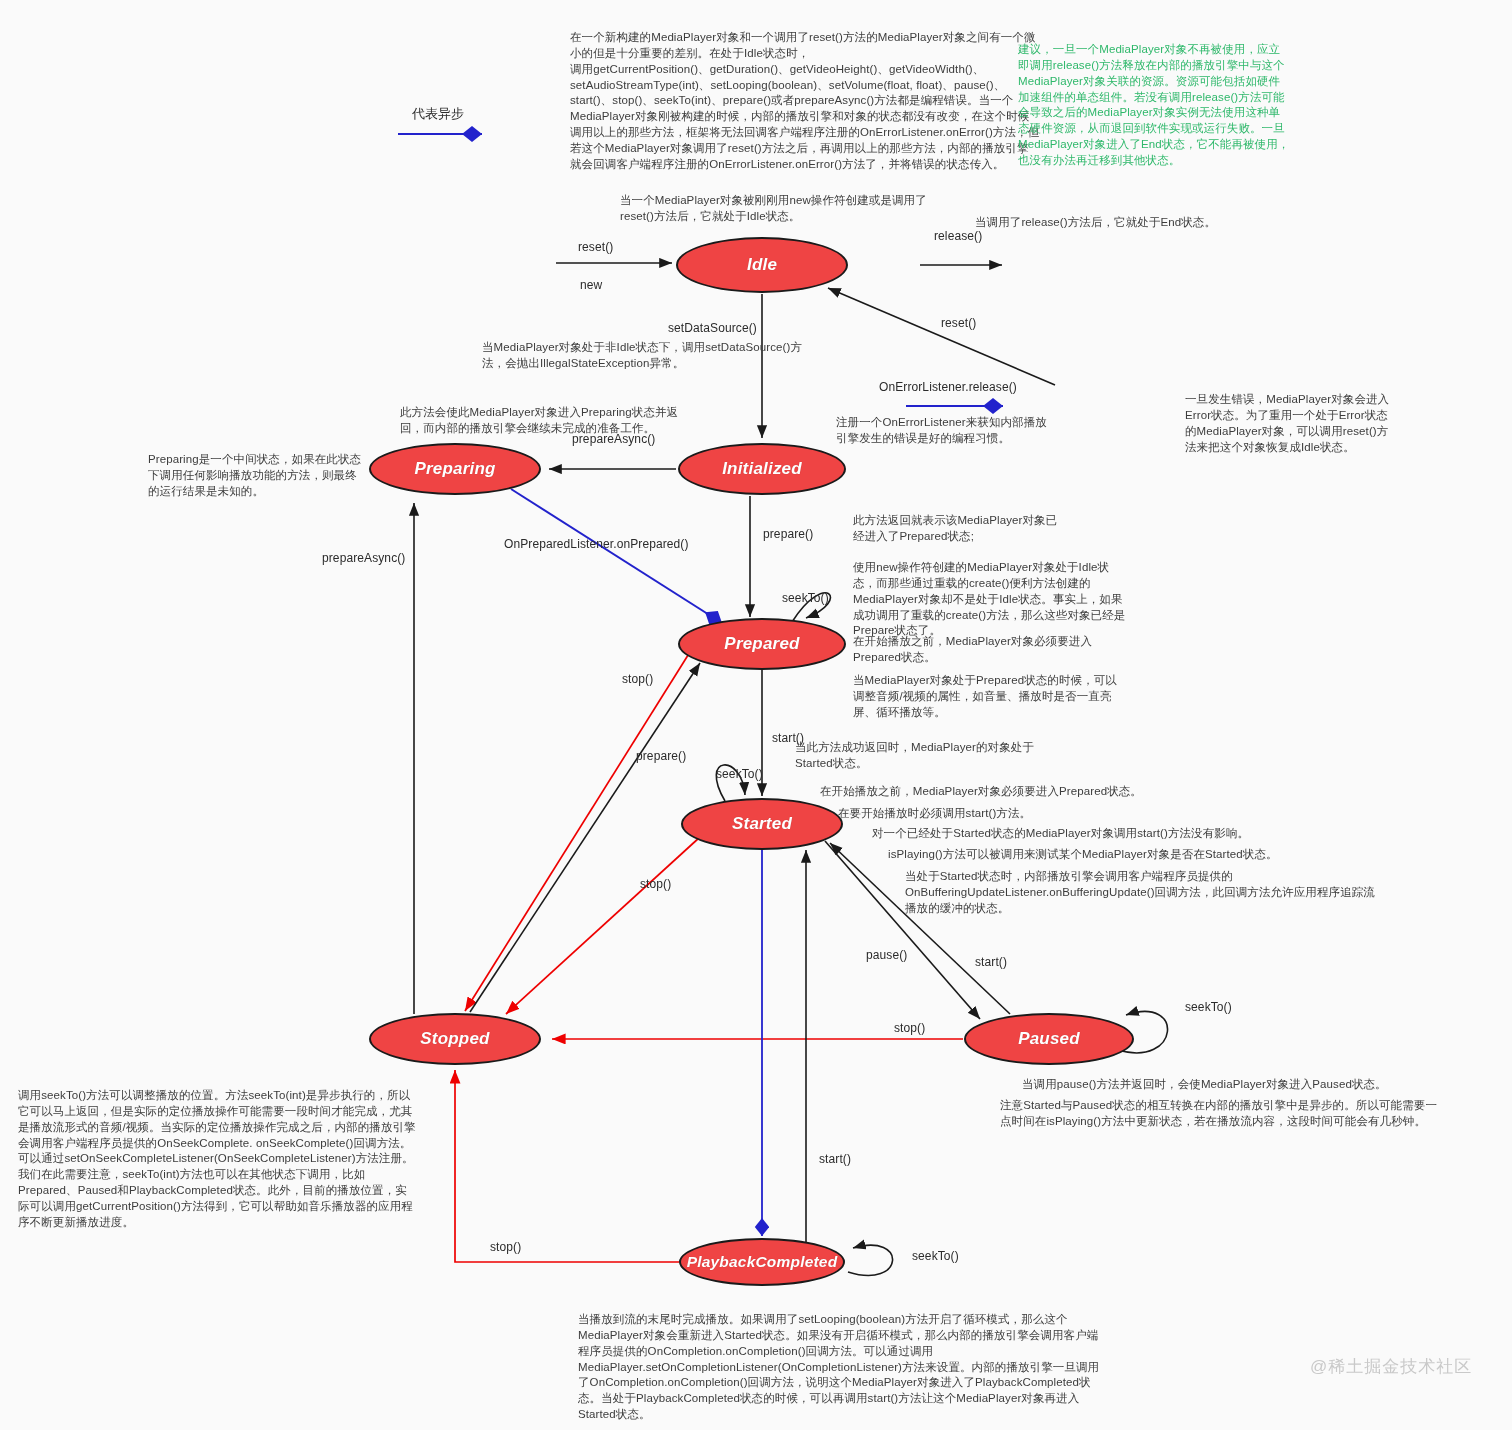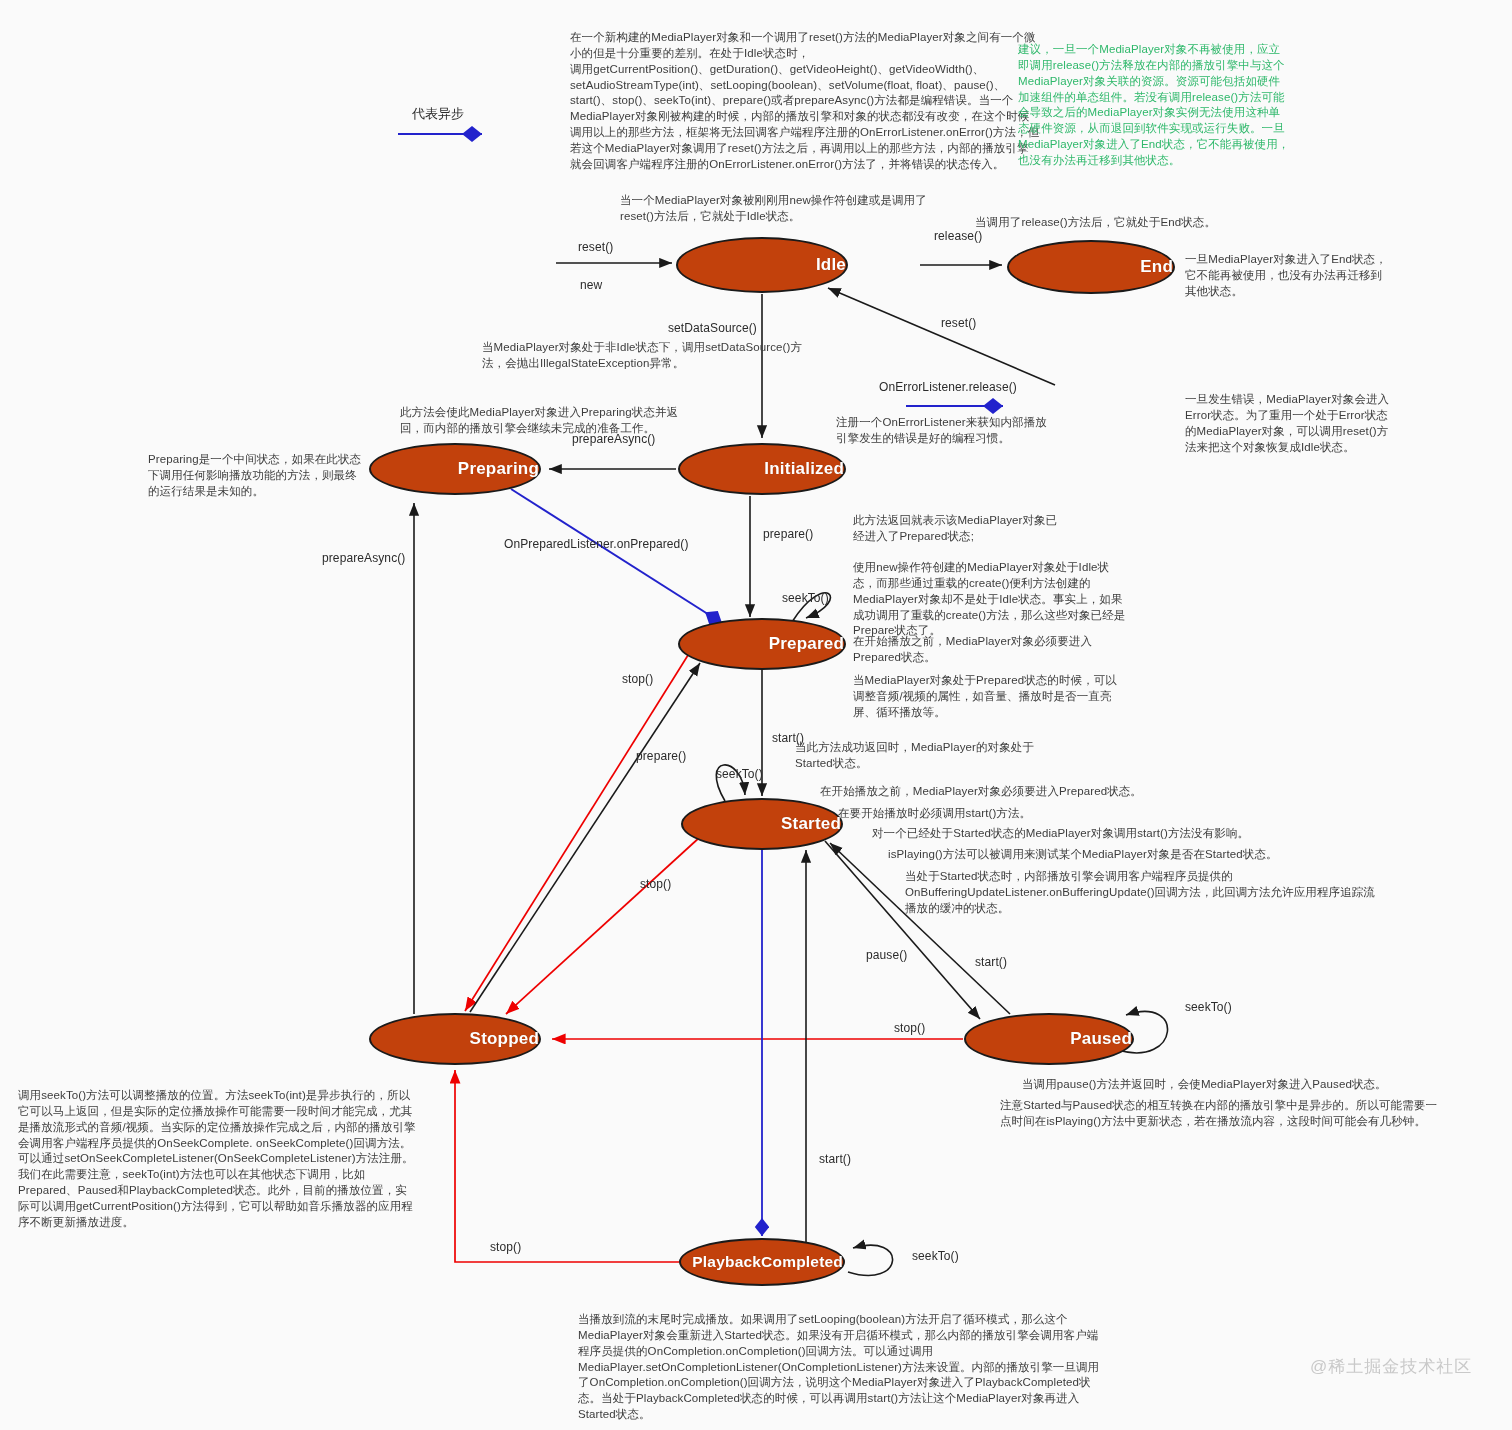--- a/index.html
+++ b/index.html
@@ -41,30 +41,31 @@
   .legend-label {
     position: absolute;
     font-size: 13px;
     color: #2b2b2b;
     white-space: nowrap;
   }
   .node {
     position: absolute;
     display: flex;
     align-items: center;
-    justify-content: flex-end;
-    background: #c2410c;
+    justify-content: center;
+    background: #ef4444;
     border: 2.2px solid #1a1a1a;
     border-radius: 50%;
     color: #ffffff;
     font-weight: bold;
     font-size: 17px;
     letter-spacing: 0.2px;
     box-sizing: border-box;
     text-shadow: 0 0 1px rgba(0,0,0,0.25);
+    font-style: italic;
   }
   .watermark {
     position: absolute;
     font-size: 17px;
     color: #c9c9c9;
     letter-spacing: 1px;
     white-space: nowrap;
   }
 </style>
 </head>
@@ -131,23 +132,20 @@
 
     <path d="M 679 1262 L 455 1262 L 455 1070" stroke="#ee0000" stroke-width="1.7" fill="none" marker-end="url(#ah-red)"></path>
 
     <path d="M 848 1272 C 905 1290 908 1232 853 1248" stroke="#1a1a1a" stroke-width="1.6" fill="none" marker-end="url(#ah-black)"></path>
   </svg>
 
   <div class="node" style="left:676px; top:237px; width:172px; height:56px;">
     <span>Idle</span>
   </div>
 
-  <div class="node" style="left:1007px; top:240px; width:168px; height:54px;">
-    <span>End</span>
-  </div>
 
 
   <div class="node" style="left:369px; top:443px; width:172px; height:52px;">
     <span>Preparing</span>
   </div>
 
   <div class="node" style="left:678px; top:443px; width:168px; height:52px;">
     <span>Initialized</span>
   </div>
 
@@ -199,21 +197,20 @@
 
   <div class="note" style="left:570px; top:30px; width:470px;">在一个新构建的MediaPlayer对象和一个调用了reset()方法的MediaPlayer对象之间有一个微小的但是十分重要的差别。在处于Idle状态时，
 调用getCurrentPosition()、getDuration()、getVideoHeight()、getVideoWidth()、setAudioStreamType(int)、setLooping(boolean)、setVolume(float, float)、pause()、start()、stop()、seekTo(int)、prepare()或者prepareAsync()方法都是编程错误。当一个MediaPlayer对象刚被构建的时候，内部的播放引擎和对象的状态都没有改变，在这个时候调用以上的那些方法，框架将无法回调客户端程序注册的OnErrorListener.onError()方法；但若这个MediaPlayer对象调用了reset()方法之后，再调用以上的那些方法，内部的播放引擎就会回调客户端程序注册的OnErrorListener.onError()方法了，并将错误的状态传入。</div>
 
   <div class="note green" style="left:1018px; top:42px; width:272px;">建议，一旦一个MediaPlayer对象不再被使用，应立即调用release()方法释放在内部的播放引擎中与这个MediaPlayer对象关联的资源。资源可能包括如硬件加速组件的单态组件。若没有调用release()方法可能会导致之后的MediaPlayer对象实例无法使用这种单态硬件资源，从而退回到软件实现或运行失败。一旦MediaPlayer对象进入了End状态，它不能再被使用，也没有办法再迁移到其他状态。</div>
 
   <div class="note" style="left:620px; top:193px; width:330px;">当一个MediaPlayer对象被刚刚用new操作符创建或是调用了reset()方法后，它就处于Idle状态。</div>
 
   <div class="note" style="left:975px; top:215px; width:330px;">当调用了release()方法后，它就处于End状态。</div>
 
-  <div class="note" style="left:1185px; top:252px; width:205px;">一旦MediaPlayer对象进入了End状态，它不能再被使用，也没有办法再迁移到其他状态。</div>
 
   <div class="note" style="left:482px; top:340px; width:320px;">当MediaPlayer对象处于非Idle状态下，调用setDataSource()方法，会抛出IllegalStateException异常。</div>
 
   <div class="note" style="left:1185px; top:392px; width:208px;">一旦发生错误，MediaPlayer对象会进入Error状态。为了重用一个处于Error状态的MediaPlayer对象，可以调用reset()方法来把这个对象恢复成Idle状态。</div>
 
   <div class="note" style="left:836px; top:415px; width:222px;">注册一个OnErrorListener来获知内部播放引擎发生的错误是好的编程习惯。</div>
 
   <div class="note" style="left:400px; top:405px; width:292px;">此方法会使此MediaPlayer对象进入Preparing状态并返回，而内部的播放引擎会继续未完成的准备工作。</div>
 
   <div class="note" style="left:148px; top:452px; width:218px;">Preparing是一个中间状态，如果在此状态下调用任何影响播放功能的方法，则最终的运行结果是未知的。</div>

